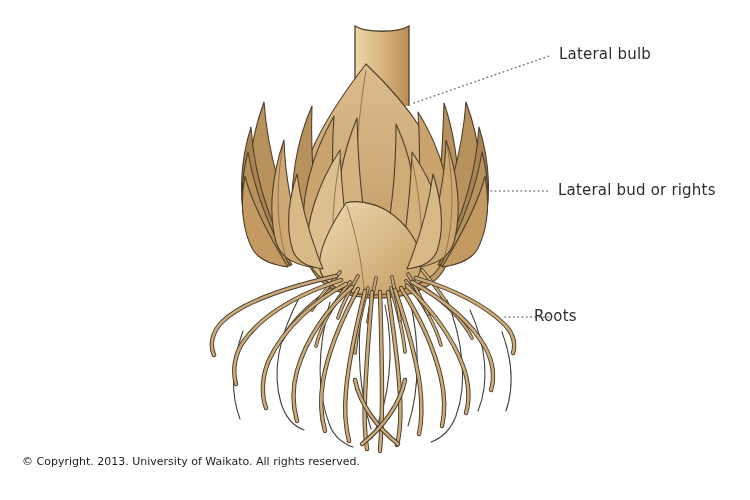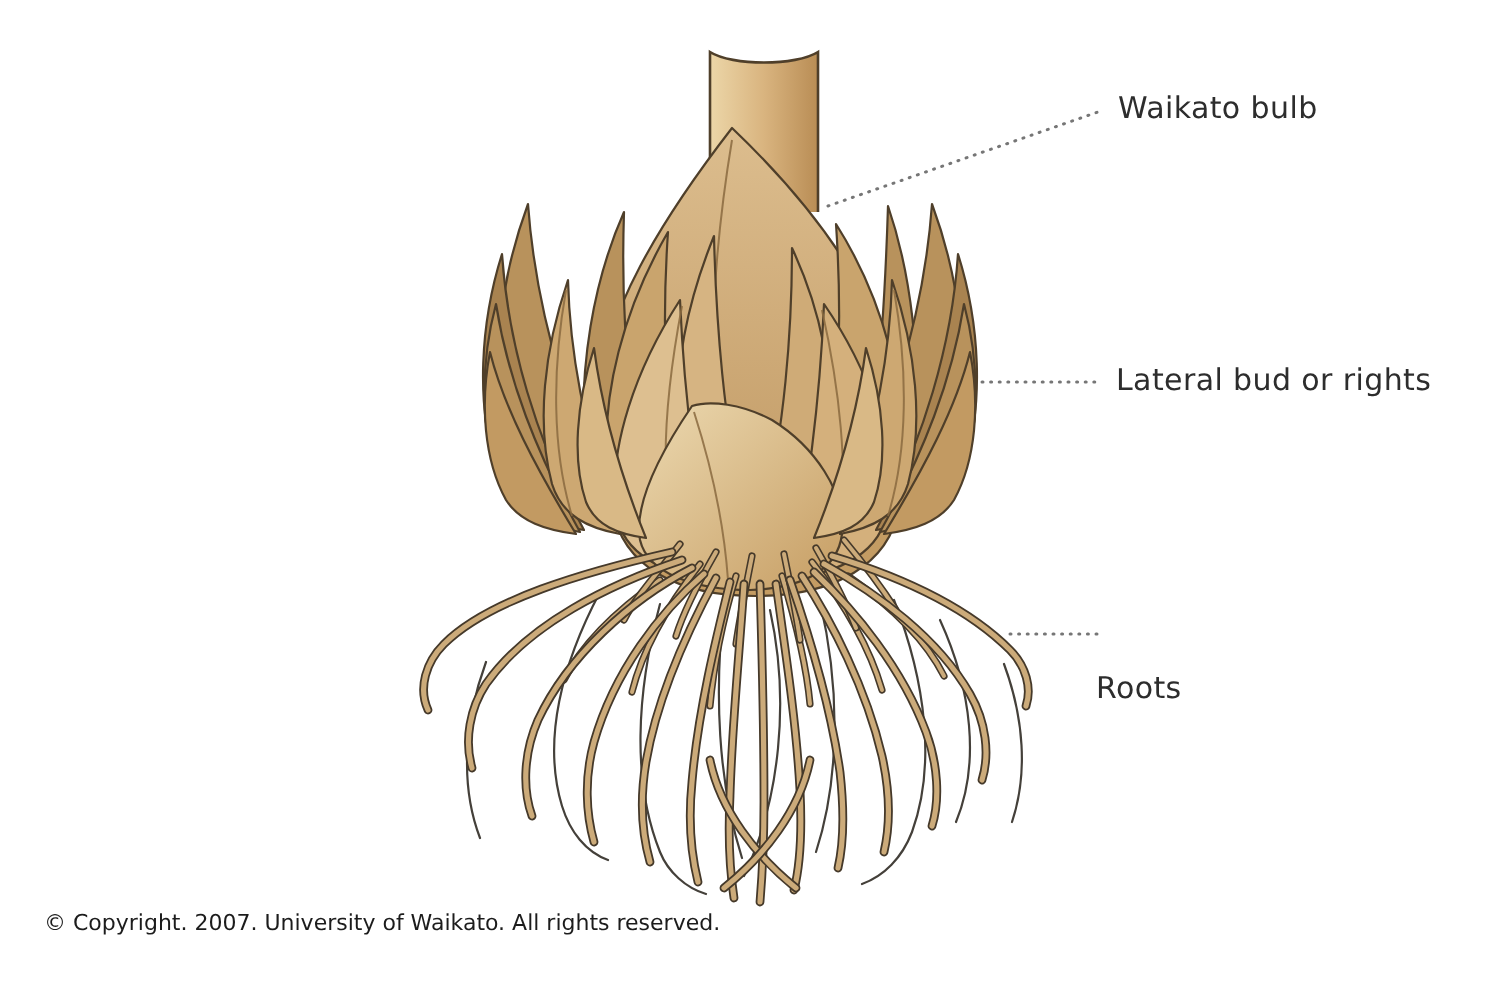--- a/index.html
+++ b/index.html
@@ -7,21 +7,21 @@
     position:relative;width:750px;height:500px;background:#ffffff;overflow:hidden;
     font-family:"DejaVu Sans","Liberation Sans",sans-serif;
   }
   .illustration{position:absolute;left:0;top:0;}
   .diagram-label{
     position:absolute;font-size:15px;color:#2d2d2d;white-space:nowrap;
     letter-spacing:0.2px;line-height:17px;
   }
   .label-mother{left:559px;top:46px;}
   .label-lateral{left:558px;top:182px;}
-  .label-roots{left:548px;top:308px;margin-top:28px;}
+  .label-roots{left:534px;top:308px;}
   .footer{
     position:absolute;left:22px;top:455px;font-size:11px;color:#1c1c1c;line-height:14px;
   }
   .scale{stroke:#4f3f2a;stroke-width:1.1;stroke-linejoin:round;}
   .midrib{fill:none;stroke:#8a6a40;stroke-width:1;opacity:0.85;}
   .leader{fill:none;stroke:#767676;stroke-width:1.5;stroke-linecap:round;stroke-dasharray:0.5 3.8;}
 </style>
 </head>
 <body>
 
@@ -159,21 +159,21 @@
         </g>
     </g>
 
     <g>
       <path class="leader" d="M414,103 L549,56"></path>
       <path class="leader" d="M491,191 L549,191"></path>
       <path class="leader" d="M505,317 L549,317"></path>
     </g>
   </svg>
 
-  <div class="diagram-label label-mother">Waikato bulb</div>
+  <div class="diagram-label label-mother">Lateral bulb</div>
   <div class="diagram-label label-lateral">Lateral bud or rights</div>
   <div class="diagram-label label-roots">Roots</div>
 
   <div class="footer">
-    <div>© Copyright. 2007. University of Waikato. All rights reserved.</div>
+    <div>© Copyright. 2013. University of Waikato. All rights reserved.</div>
   </div>
 
 </div>
 
 </body></html>

